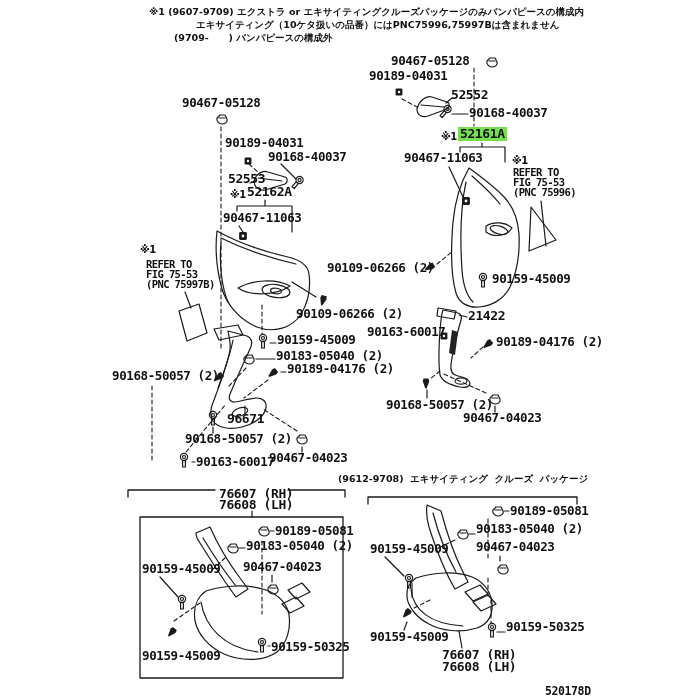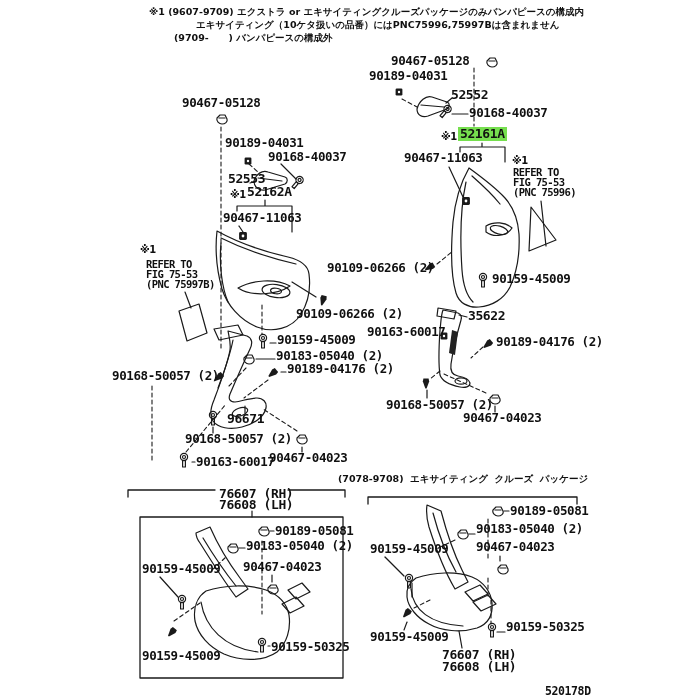--- a/index.html
+++ b/index.html
@@ -234,31 +234,31 @@
       <div class="lb mark" style="left: 512px; top: 155px;">※1</div>
       <div class="lb ref" style="left: 513px; top: 167px;">REFER TO
 FIG 75-53
 (PNC 75996)</div>
       <div class="lb pn" style="left: 327px; top: 261px;">90109-06266 (2)</div>
       <div class="lb pn" style="left: 296px; top: 307px;">90109-06266 (2)</div>
       <div class="lb pn" style="left: 492px; top: 272px;">90159-45009</div>
       <div class="lb pn" style="left: 277px; top: 333px;">90159-45009</div>
       <div class="lb pn" style="left: 276px; top: 349px;">90183-05040 (2)</div>
       <div class="lb pn" style="left: 287px; top: 362px;">90189-04176 (2)</div>
-      <div class="lb big" style="left: 468px; top: 309px;">35622</div>
+      <div class="lb big" style="left: 468px; top: 309px;">21422</div>
       <div class="lb pn" style="left: 367px; top: 325px;">90163-60017</div>
       <div class="lb pn" style="left: 496px; top: 335px;">90189-04176 (2)</div>
       <div class="lb pn" style="left: 112px; top: 369px;">90168-50057 (2)</div>
       <div class="lb pn" style="left: 386px; top: 398px;">90168-50057 (2)</div>
       <div class="lb big" style="left: 227px; top: 412px;">96671</div>
       <div class="lb pn" style="left: 463px; top: 411px;">90467-04023</div>
       <div class="lb pn" style="left: 185px; top: 432px;">90168-50057 (2)</div>
       <div class="lb pn" style="left: 196px; top: 455px;">90163-60017</div>
       <div class="lb pn" style="left: 269px; top: 451px;">90467-04023</div>
-      <div class="lb jp" style="left: 338px; top: 473px;">(7078-9708)  エキサイティング  クルーズ  パッケージ</div>
+      <div class="lb jp" style="left: 338px; top: 473px;">(9612-9708)  エキサイティング  クルーズ  パッケージ</div>
       <div class="lb big" style="left: 219px; top: 487px;">76607 (RH)</div>
       <div class="lb big" style="left: 219px; top: 498px;">76608 (LH)</div>
       <div class="lb pn" style="left: 275px; top: 524px;">90189-05081</div>
       <div class="lb pn" style="left: 246px; top: 539px;">90183-05040 (2)</div>
       <div class="lb pn" style="left: 243px; top: 560px;">90467-04023</div>
       <div class="lb pn" style="left: 142px; top: 562px;">90159-45009</div>
       <div class="lb pn" style="left: 271px; top: 640px;">90159-50325</div>
       <div class="lb pn" style="left: 142px; top: 649px;">90159-45009</div>
       <div class="lb pn" style="left: 510px; top: 504px;">90189-05081</div>
       <div class="lb pn" style="left: 476px; top: 522px;">90183-05040 (2)</div>

